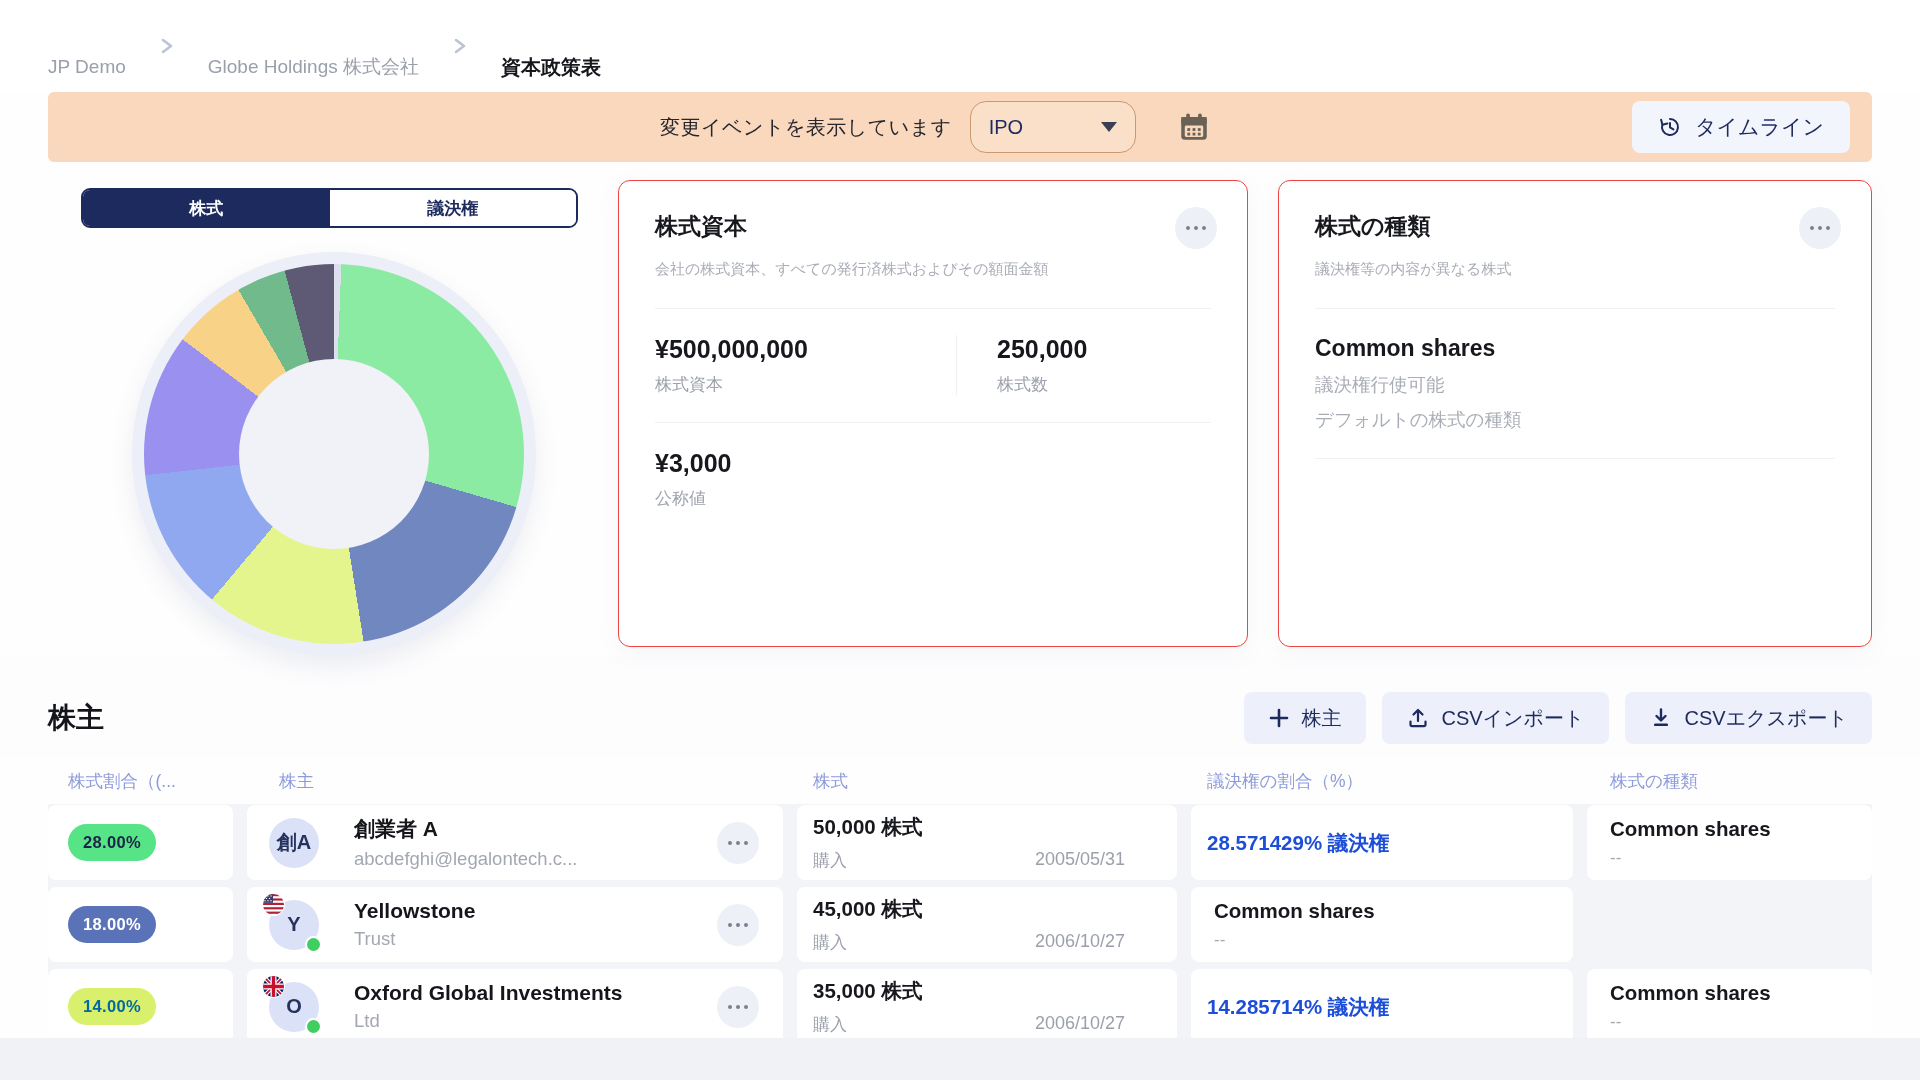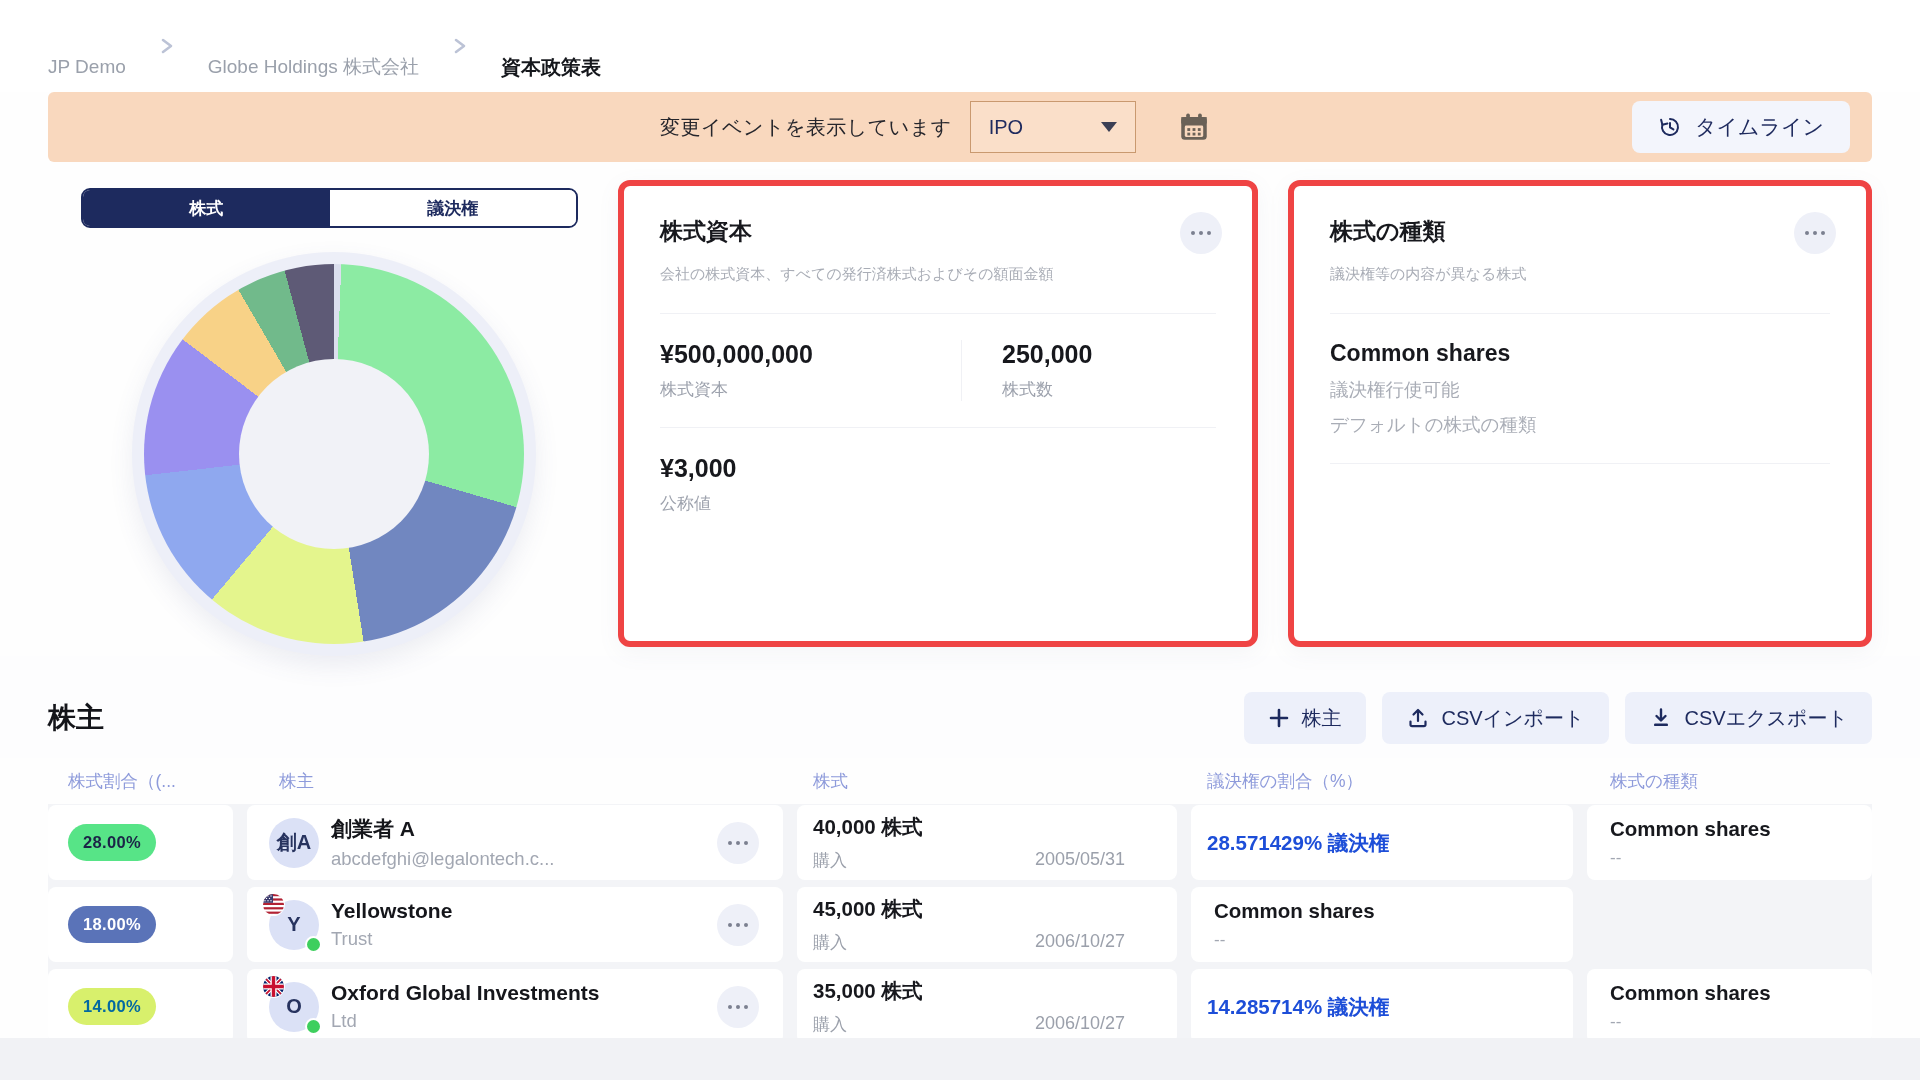--- a/index.html
+++ b/index.html
@@ -10,21 +10,21 @@
   
   .breadcrumb-bar { height:92px; display:flex; align-items:center; padding:0 48px; background:#ffffff; }
   .crumb { font-size:19px; color:#9aa0ab;margin-top:42px; }
   .crumb.current { font-size:20px; color:#15171c; font-weight:bold; }
   .crumb-sep { margin:0 34px; display:flex; align-items:center; }
 
   
   .banner { margin:0 48px; height:70px; background:#f9d8be; border-radius:6px;
     display:flex; align-items:center; padding:0 22px; }
   .banner-msg { margin-left:590px; font-size:20px; color:#26262c; font-weight:500; letter-spacing:.5px; }
-  .event-select { margin-left:18px; width:166px; height:52px; border:1px solid #c9996f; border-radius:0;
+  .event-select { margin-left:18px; width:166px; height:52px; border:1px solid #c9996f; border-radius:16px;
     background:rgba(255,255,255,.18); display:flex; align-items:center; padding:0 18px; cursor:pointer; }
   .event-select .val { font-size:20px; color:#1e2a5e; font-weight:500; }
   .caret { margin-left:auto; width:0; height:0; border-left:8px solid transparent; border-right:8px solid transparent; border-top:10px solid #3b3f54; }
   .cal-btn { margin-left:38px; width:40px; height:44px; display:flex; align-items:center; justify-content:center; cursor:pointer; }
   .timeline-btn { margin-left:auto; height:52px; padding:0 26px; background:#f3f5fc; border-radius:8px;
     display:flex; align-items:center; gap:13px; cursor:pointer; }
   .timeline-btn span { font-size:21px; color:#1e2a5e; font-weight:500; }
 
   
   .content-row { display:flex; padding:18px 48px 0; gap:30px; }
@@ -33,21 +33,21 @@
   .toggle-seg { flex:1; display:flex; align-items:center; justify-content:center; font-size:17px; font-weight:bold; cursor:pointer; }
   .toggle-seg.active { background:#1d2a5e; color:#ffffff; }
   .toggle-seg.inactive { background:#ffffff; color:#1d2a5e; }
 
   .donut-plate { margin:24px 0 0 84px; width:404px; height:404px; border-radius:50%; background:#edeff8;
     display:flex; align-items:center; justify-content:center; box-shadow:0 10px 24px rgba(80,90,140,.10); }
   .donut { width:380px; height:380px; border-radius:50%; position:relative; }
   .donut-hole { position:absolute; left:50%; top:50%; width:190px; height:190px; transform:translate(-50%,-50%);
     border-radius:50%; background:#f1f2f7; }
 
-  .card { flex:1; background:#ffffff; border:6px solid #ef4444; border-radius:12px;
+  .card { flex:1; background:#ffffff; border:1px solid #ef4444; border-radius:12px;
     box-shadow:0 6px 22px rgba(120,130,160,.07); height:467px; padding:30px 36px; position:relative; }
   .card-title { font-size:23px; font-weight:bold; color:#17181d; }
   .card-sub { margin-top:14px; font-size:15px; line-height:1.75; color:#a9adb6; max-width:430px; }
   .more-btn { position:absolute; top:26px; right:30px; width:42px; height:42px; border-radius:50%;
     background:#eef0f8; display:flex; align-items:center; justify-content:center; gap:4px; cursor:pointer; }
   .more-btn i, .row-more i { width:4px; height:4px; border-radius:50%; background:#7b8090; display:block; }
   .hdiv { height:1px; background:#f0f1f5; margin:26px 0 0; }
   .stats { display:flex; margin-top:26px;gap:46px; }
   .stat { min-width:255px; }
   .stat + .stat { border-left:1px solid #f0f1f5; padding-left:40px; }
@@ -79,21 +79,21 @@
   .row:last-child { margin-bottom:0; }
   .cell { background:#ffffff; border-radius:8px; display:flex; align-items:center; position:relative; }
   .cell-pct { padding-left:20px; }
   .badge { min-width:88px; height:37px; padding:0 14px; border-radius:19px; display:flex; align-items:center; justify-content:center;
     font-size:16.5px; font-weight:bold; letter-spacing:.3px; }
   .cell-holder { padding:0 24px 0 22px; }
   .avatar { width:50px; height:50px; border-radius:50%; background:#dbe1f6; color:#27335f; font-weight:bold; font-size:20px;
     display:flex; align-items:center; justify-content:center; position:relative; flex:none; }
   .flag { position:absolute; top:-6px; left:-6px; width:21px; height:21px; border-radius:50%; overflow:hidden; box-shadow:0 0 0 1px rgba(255,255,255,.9); }
   .status-dot { position:absolute; right:-3px; bottom:-3px; width:17px; height:17px; border-radius:50%; background:#3ecf5e; border:2px solid #ffffff; }
-  .holder-text { margin-left:12px; overflow:hidden; }
+  .holder-text { margin-left:35px; overflow:hidden; }
   .holder-name { font-size:21px; font-weight:bold; color:#15161b; white-space:nowrap; }
   .holder-sub { margin-top:5px; font-size:18.5px; color:#a2a7b2; white-space:nowrap; }
   .row-more { margin-left:auto; width:42px; height:42px; border-radius:50%; background:#eef0f8; display:flex; align-items:center; justify-content:center; gap:4px; cursor:pointer; flex:none; }
   .cell-shares { padding:0 52px 0 16px; align-items:stretch; flex-direction:column; justify-content:center; }
   .shares-top { font-size:20.5px; font-weight:bold; color:#17181d; }
   .shares-bottom { margin-top:8px; display:flex; font-size:17px; color:#9ba0ab; }
   .shares-bottom .date { margin-left:auto; font-size:18px; }
   .cell-voting { padding-left:16px; font-size:20.5px; font-weight:bold; color:#1d4ed8; }
   .cell-class { padding-left:23px; align-items:flex-start; flex-direction:column; justify-content:center; }
   .cell-class .cn { font-size:20.5px; font-weight:bold; color:#17181d; }
@@ -261,21 +261,21 @@
             <div class="holder-name">創業者 A</div>
             <div class="holder-sub">abcdefghi@legalontech.c...</div>
           </div>
           <div class="row-more">
               <i></i>
               <i></i>
               <i></i>
             </div>
         </div>
         <div class="cell cell-shares">
-          <div class="shares-top">40,000 株式</div>
+          <div class="shares-top">50,000 株式</div>
           <div class="shares-bottom">
               <span>購入</span>
             <span class="date">2005/05/31</span>
             </div>
         </div>
         <div class="cell cell-voting">28.571429% 議決権</div>
         <div class="cell cell-class">
           <div class="cn">Common shares</div>
           <div class="cs">--</div>
         </div>

